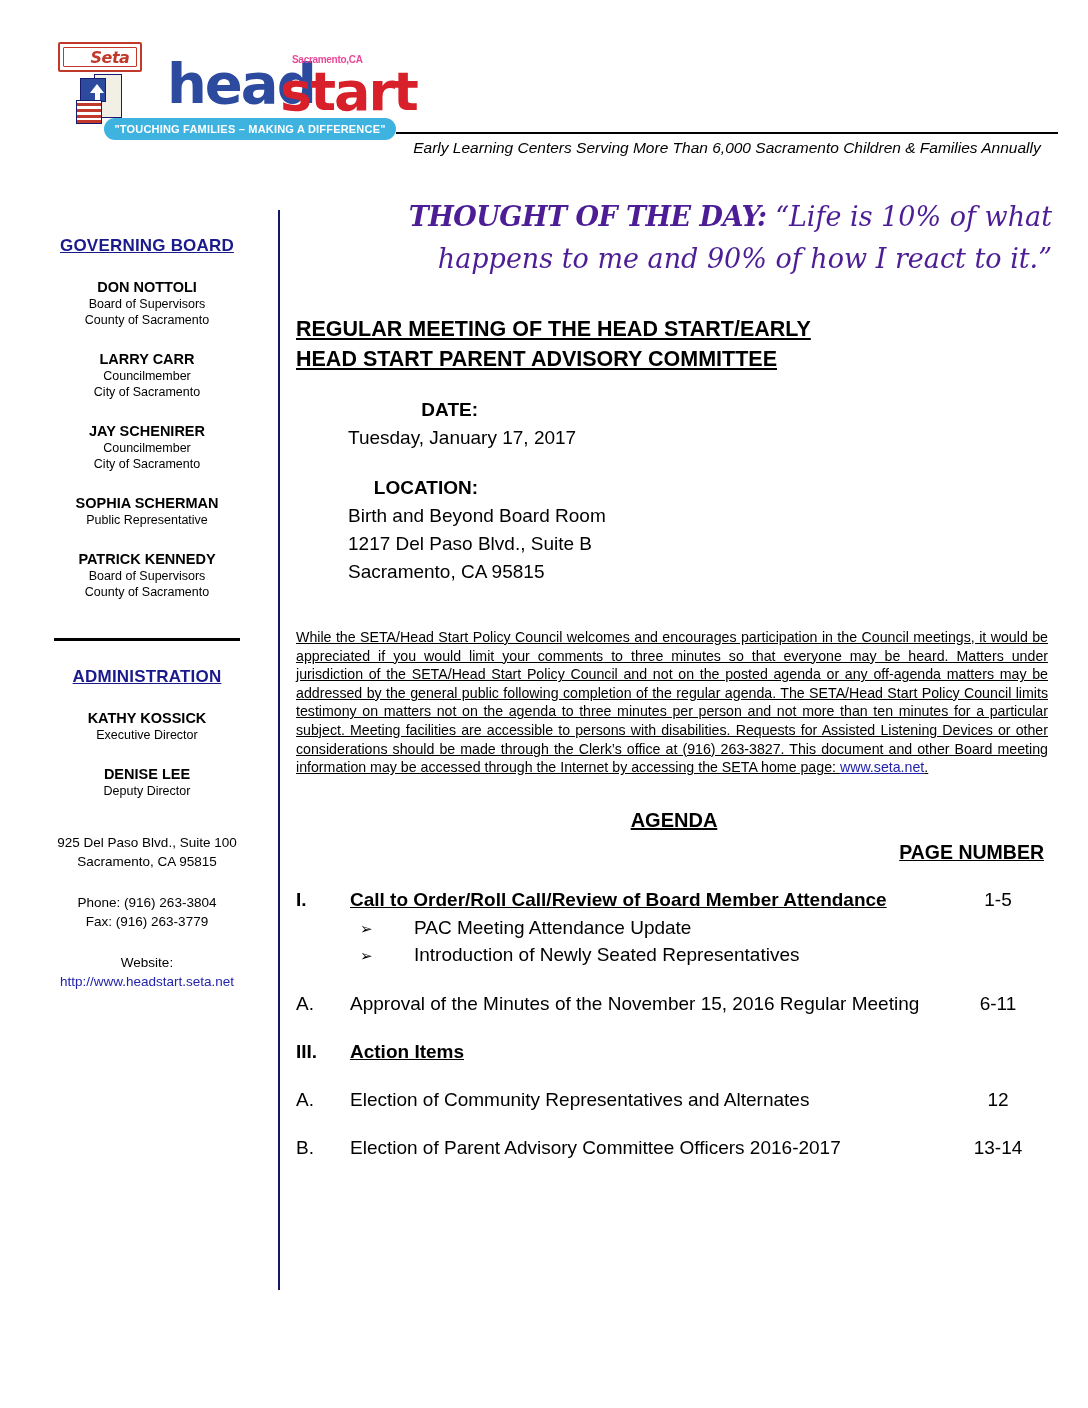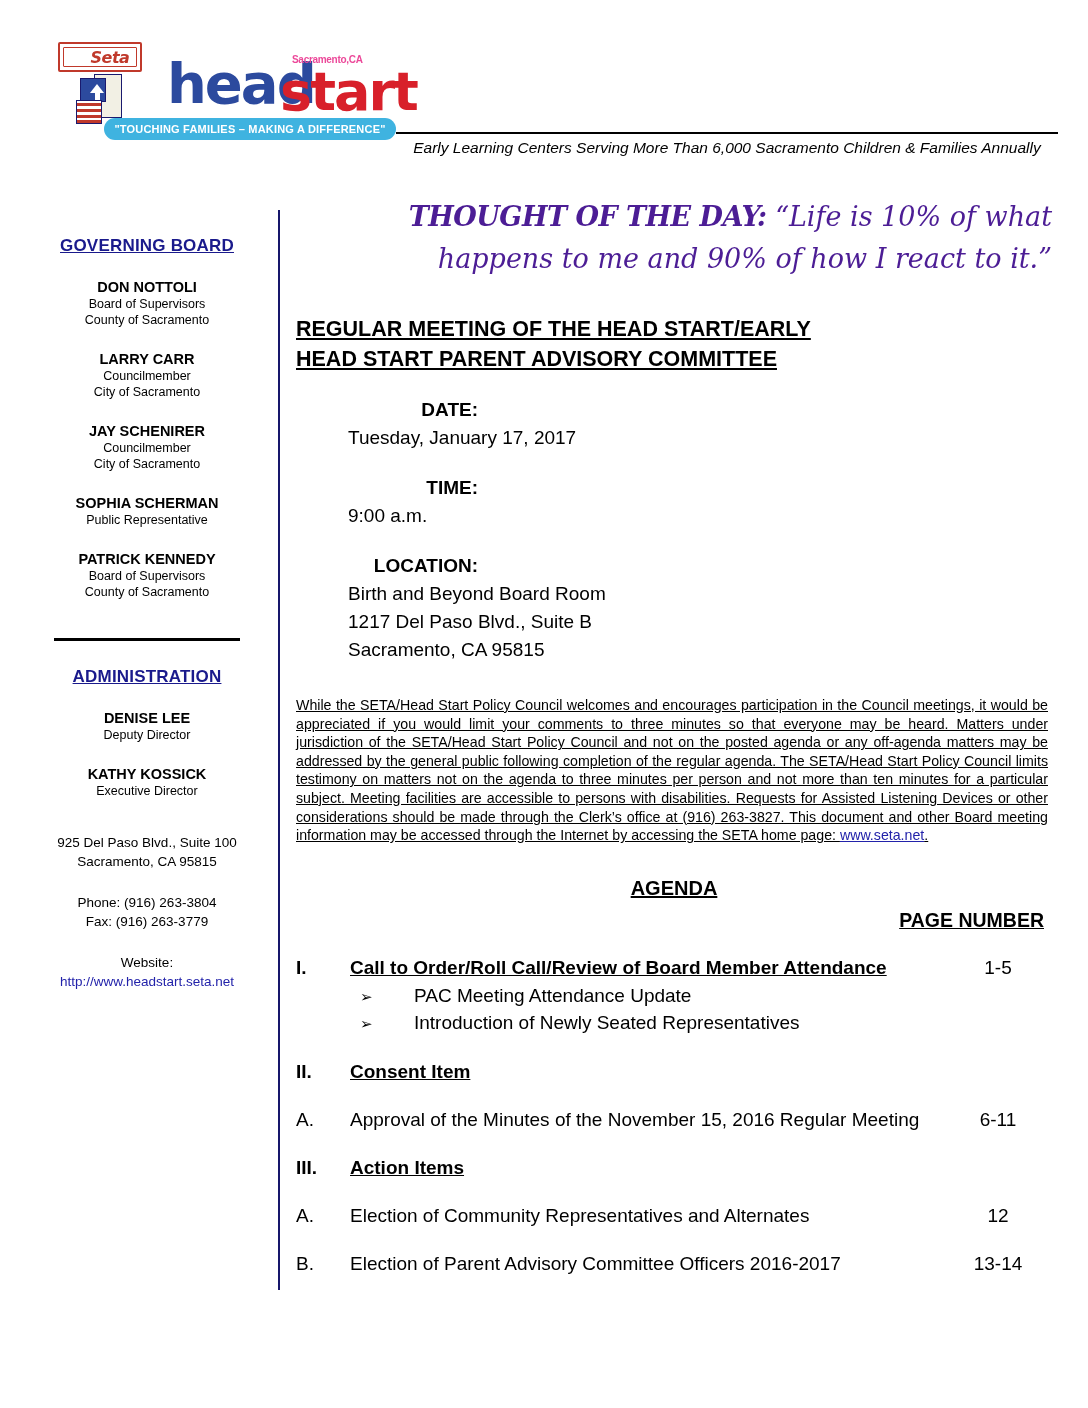--- a/index.html
+++ b/index.html
@@ -307,21 +307,21 @@
   .detail-value {
     flex: 1;
     padding-left: 52px;
     font-family: "Liberation Sans", sans-serif;
     font-size: 19px;
     line-height: 28px;
   }
   .detail-value div { white-space: nowrap; }
 
   .disclaimer {
-    margin-top: 32px;
+    margin-top: 42px;
     width: 752px;
     font-family: "Liberation Sans", sans-serif;
     font-size: 14.2px;
     line-height: 18.6px;
     text-align: justify;
     text-decoration: underline;
     color: #000000;
   }
   .disclaimer a {
     color: #2222aa;
@@ -473,26 +473,26 @@
       <div class="sb-name">PATRICK KENNEDY</div>
       <div class="sb-role">Board of Supervisors</div>
       <div class="sb-role">County of Sacramento</div>
     </div>
 
     <div class="sb-divider"></div>
 
     <div class="sb-heading admin">ADMINISTRATION</div>
 
     <div class="sb-person">
+      <div class="sb-name">KATHY KOSSICK</div>
+      <div class="sb-role">Executive Director</div>
+    </div>
+    <div class="sb-person">
       <div class="sb-name">DENISE LEE</div>
       <div class="sb-role">Deputy Director</div>
-    </div>
-    <div class="sb-person">
-      <div class="sb-name">KATHY KOSSICK</div>
-      <div class="sb-role">Executive Director</div>
     </div>
 
     <div class="sb-contact">
       <div class="grp">
         <div>925 Del Paso Blvd., Suite 100</div>
         <div>Sacramento, CA 95815</div>
       </div>
       <div class="grp">
         <div>Phone: (916) 263-3804</div>
         <div>Fax: (916) 263-3779</div>
@@ -514,24 +514,20 @@
     <div class="meeting-title">
       <span>REGULAR MEETING OF THE HEAD START/EARLY</span><br>
       <span>HEAD START PARENT ADVISORY COMMITTEE</span>
     </div>
 
     <div class="detail-row">
       <div class="detail-label"><span>DATE</span>:</div>
       <div class="detail-value">Tuesday, January 17, 2017</div>
     </div>
 
-    <div class="detail-row">
-      <div class="detail-label"><span>TIME</span>:</div>
-      <div class="detail-value">9:00 a.m.</div>
-    </div>
 
     <div class="detail-row">
       <div class="detail-label"><span>LOCATION</span>:</div>
       <div class="detail-value">
         <div>Birth and Beyond Board Room</div>
         <div>1217 Del Paso Blvd., Suite B</div>
         <div>Sacramento, CA  95815</div>
       </div>
     </div>
 
@@ -556,27 +552,20 @@
           </div>
           <div class="ai-sub-row">
             <span class="bullet-arrow">➢</span>
             <span class="ai-sub-text">Introduction of Newly Seated Representatives</span>
           </div>
         </div>
       </div>
       <div class="ai-pages">1-5</div>
     </div>
 
-    <div class="agenda-item">
-      <div class="ai-num bold">II.</div>
-      <div class="ai-body">
-        <div class="ai-title bold underline"><span>Consent Item</span></div>
-      </div>
-      <div class="ai-pages"></div>
-    </div>
 
     <div class="agenda-item">
       <div class="ai-num">A.</div>
       <div class="ai-body">
         <div class="ai-title"><span>Approval of the Minutes of the November 15, 2016 Regular Meeting</span></div>
       </div>
       <div class="ai-pages">6-11</div>
     </div>
 
     <div class="agenda-item">

